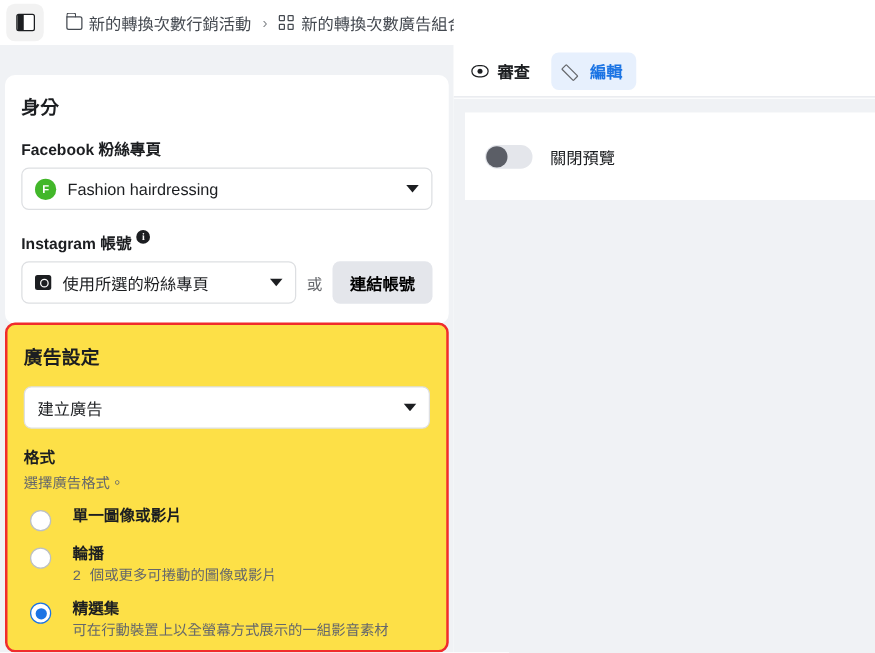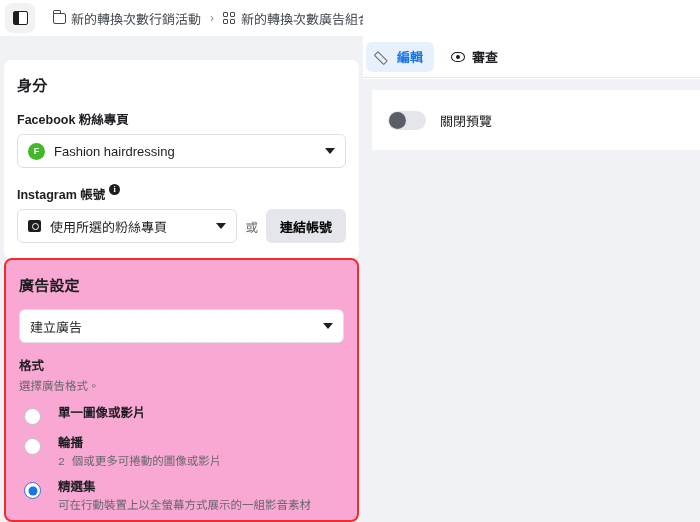--- a/index.html
+++ b/index.html
@@ -141,21 +141,21 @@
     border-radius: 8px;
     background: #ffffff;
   }
   .card-adsettings {
     position: absolute;
     left: 4px; top: 222px;
     width: 355px;
     height: 264px;
     padding: 14px 13px 10px 13px;
     border-radius: 8px;
-    background: #f9a8d4;
+    background: #fde047;
     border: 2px solid #f02c2c;
   }
   .sec-title {
     font-size: 15px;
     font-weight: bold;
     color: #1c1e21;
     margin: 0 0 14px 0;
     letter-spacing: .2px;
   }
   .field-label {
@@ -378,21 +378,21 @@
   .right-body {
     position: absolute;
     left: 0; top: 79px;
     width: 337px; height: 443px;
     background: #f0f2f5;
     padding: 11px 0 0 9px;
   }
   .preview-card {
     background: #ffffff;
     border-radius: 0;
-    height: 60px;
+    height: 70px;
     display: flex;
     align-items: center;
     padding: 0 16px;
     gap: 14px;
   }
   .toggle {
     width: 38px; height: 19px;
     border-radius: 10px;
     background: #e4e6eb;
     position: relative;
@@ -509,27 +509,27 @@
           <span class="radio-desc" style="display:block;">可在行動裝置上以全螢幕方式展示的一組影音素材</span>
         </span>
       </div>
 
     </div>
   </div>
 
   <div class="right-col">
 
     <div class="tabbar">
+      <div class="tab">
+        <span class="ic-eye"></span>
+        <span>審查</span>
+      </div>
       <div class="tab active">
         <span class="ic-pencil"></span>
         <span>編輯</span>
-      </div>
-      <div class="tab">
-        <span class="ic-eye"></span>
-        <span>審查</span>
       </div>
     </div>
 
     <div class="right-body">
       <div class="preview-card">
         <span class="toggle">
           <span class="knob"></span>
         </span>
         <span class="toggle-label">關閉預覽</span>
       </div>

